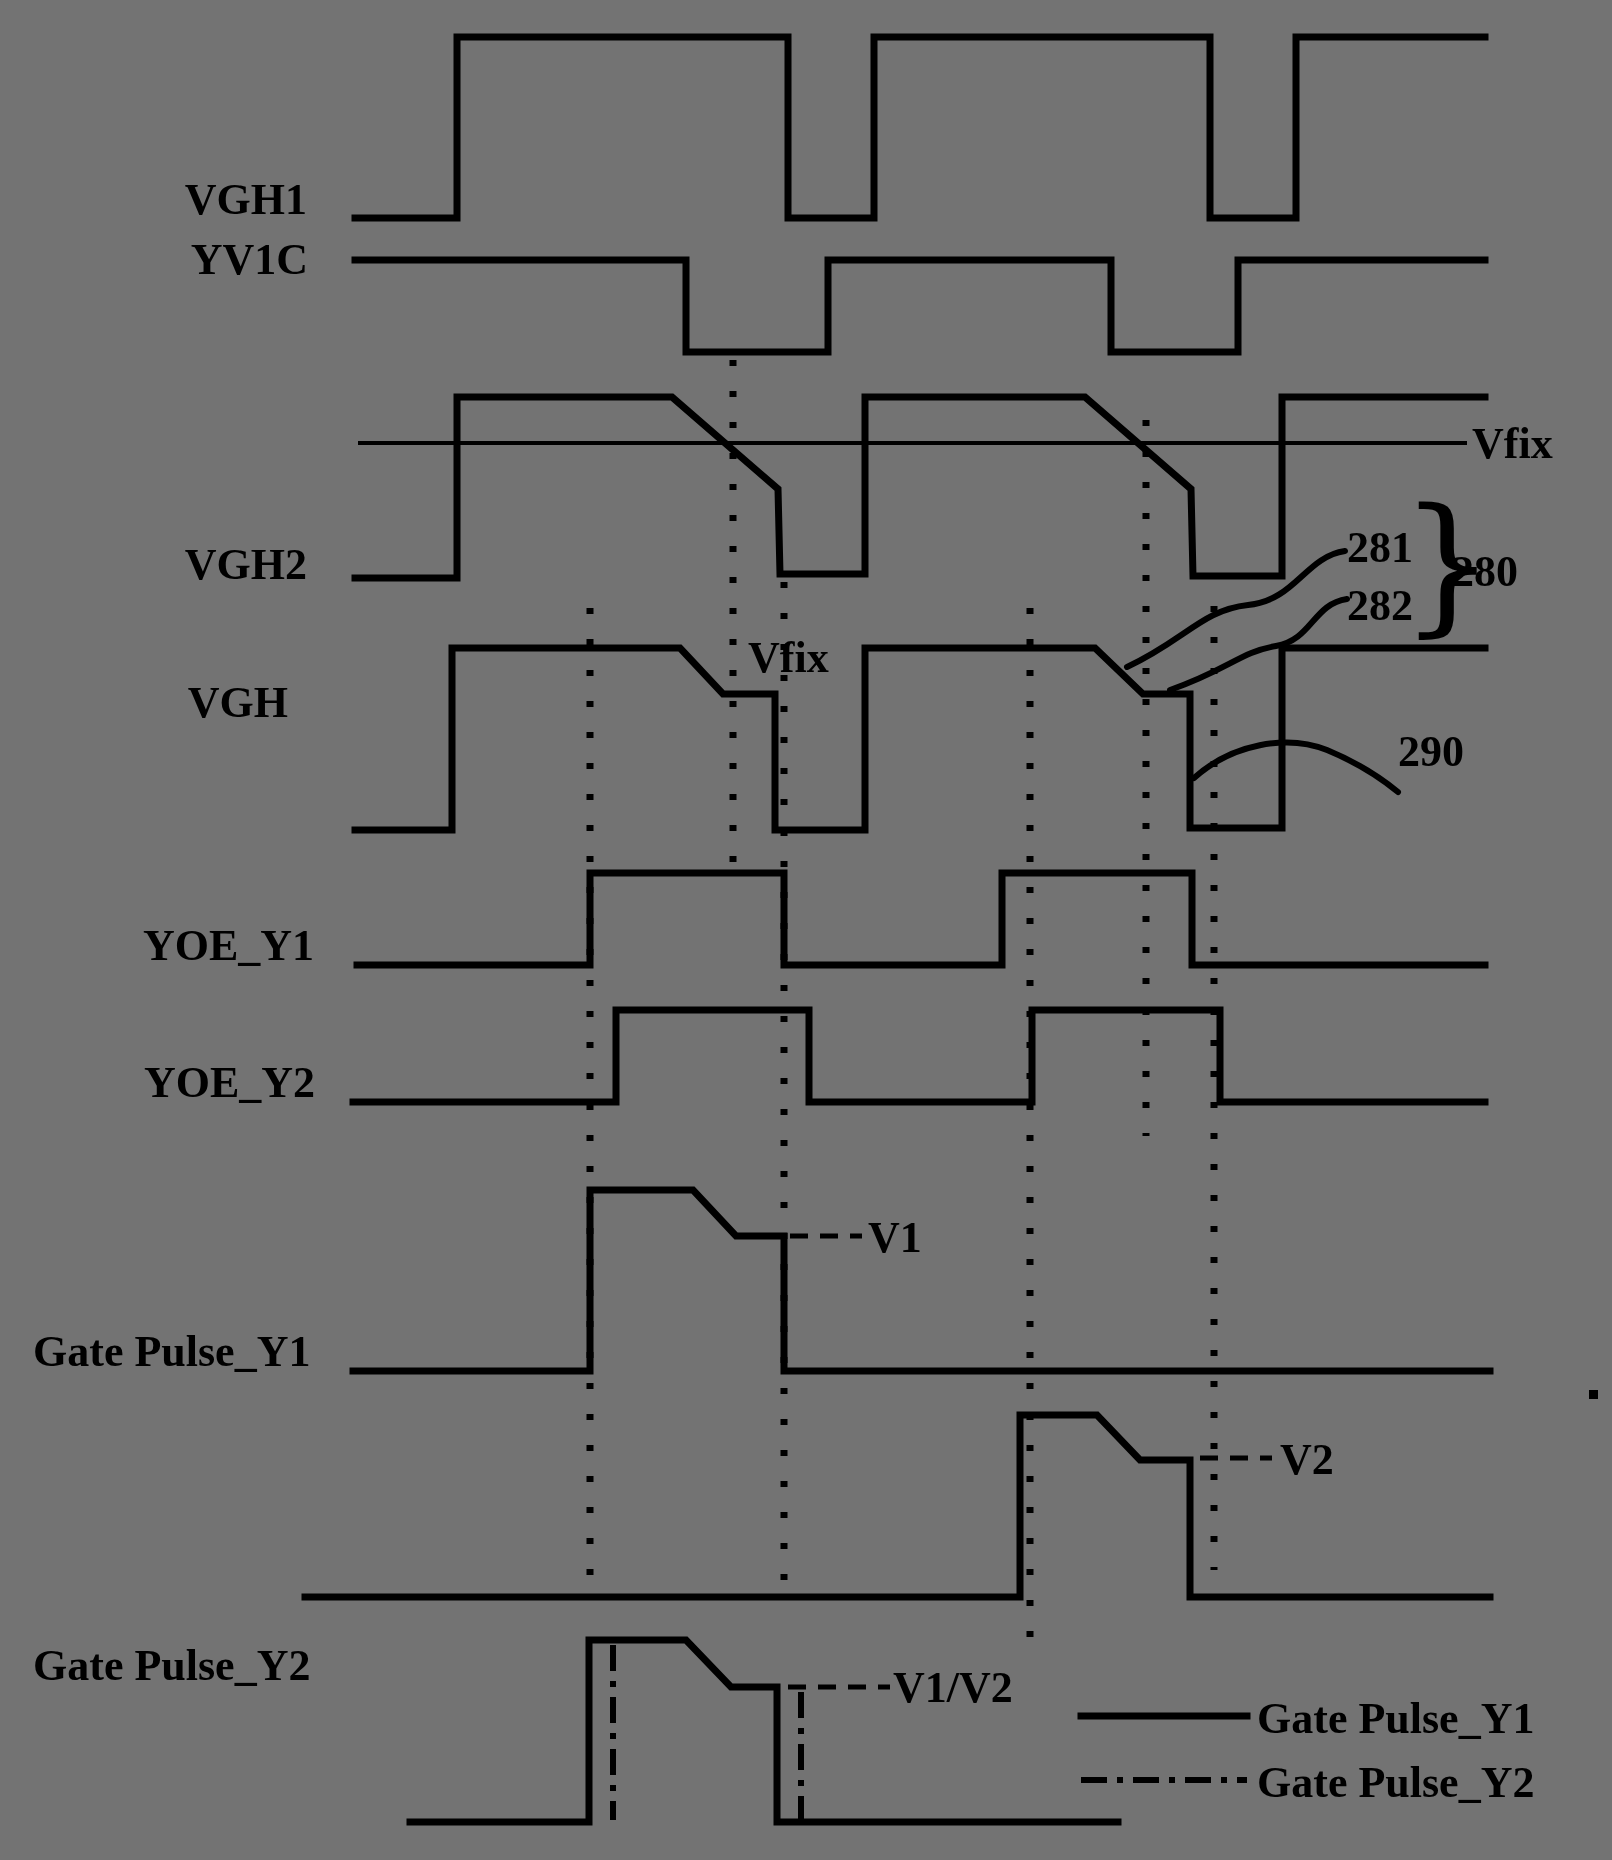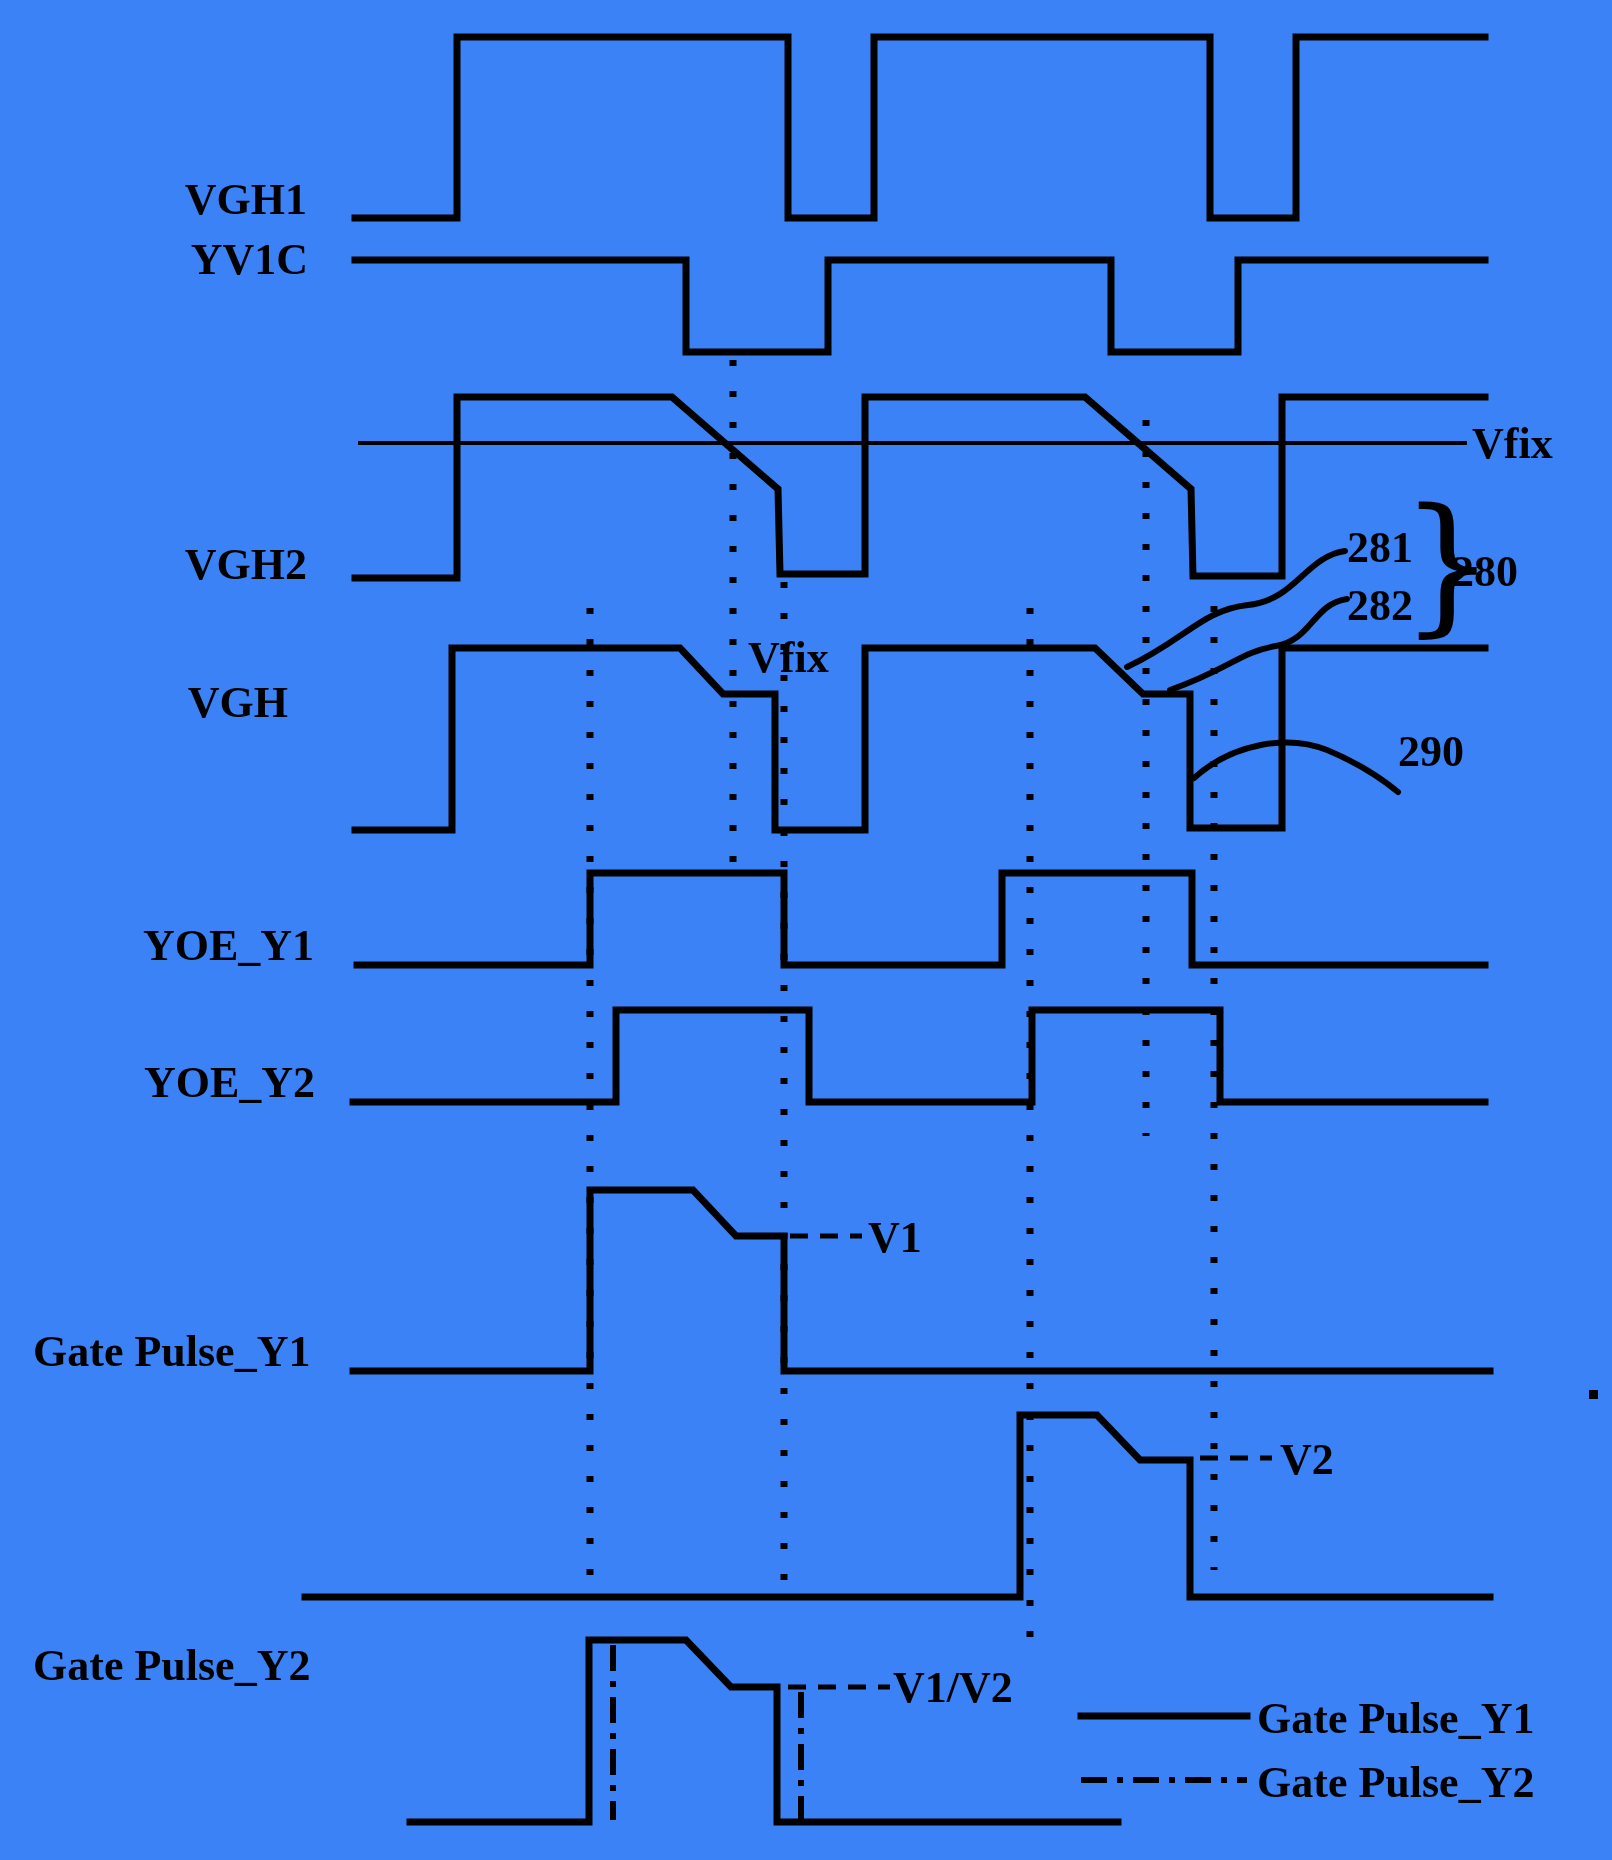--- a/index.html
+++ b/index.html
@@ -1,16 +1,16 @@
 <!DOCTYPE html>
 <html><head>
 <meta charset="utf-8">
 <style>
   html,body{margin:0;padding:0;background:#ffffff;}
-  #stage{position:relative;width:1612px;height:1860px;background:#3b82f6;overflow:hidden;}
+  #stage{position:relative;width:1612px;height:1860px;background:#737373;overflow:hidden;}
   svg{display:block}
   .wave{fill:none;stroke:#000;stroke-width:7;stroke-linejoin:miter;stroke-linecap:square;}
   .thin{fill:none;stroke:#000;stroke-width:4;stroke-linecap:butt;}
   .dotted{fill:none;stroke:#000;stroke-width:7;stroke-dasharray:6 25;stroke-linecap:butt;}
   .dashdot{fill:none;stroke:#000;stroke-width:6;stroke-dasharray:26 10 6 10;stroke-linecap:butt;}
   .dash{fill:none;stroke:#000;stroke-width:5;stroke-dasharray:18 12;stroke-linecap:butt;}
   .leader{fill:none;stroke:#000;stroke-width:6;stroke-linecap:round;}
   .lbl{font-family:"Liberation Serif","DejaVu Serif",serif;font-weight:bold;font-size:44px;fill:#000;}
   .brace{font-family:"DejaVu Serif","Liberation Serif",serif;font-weight:400;font-size:150px;fill:#000;}
 </style>

